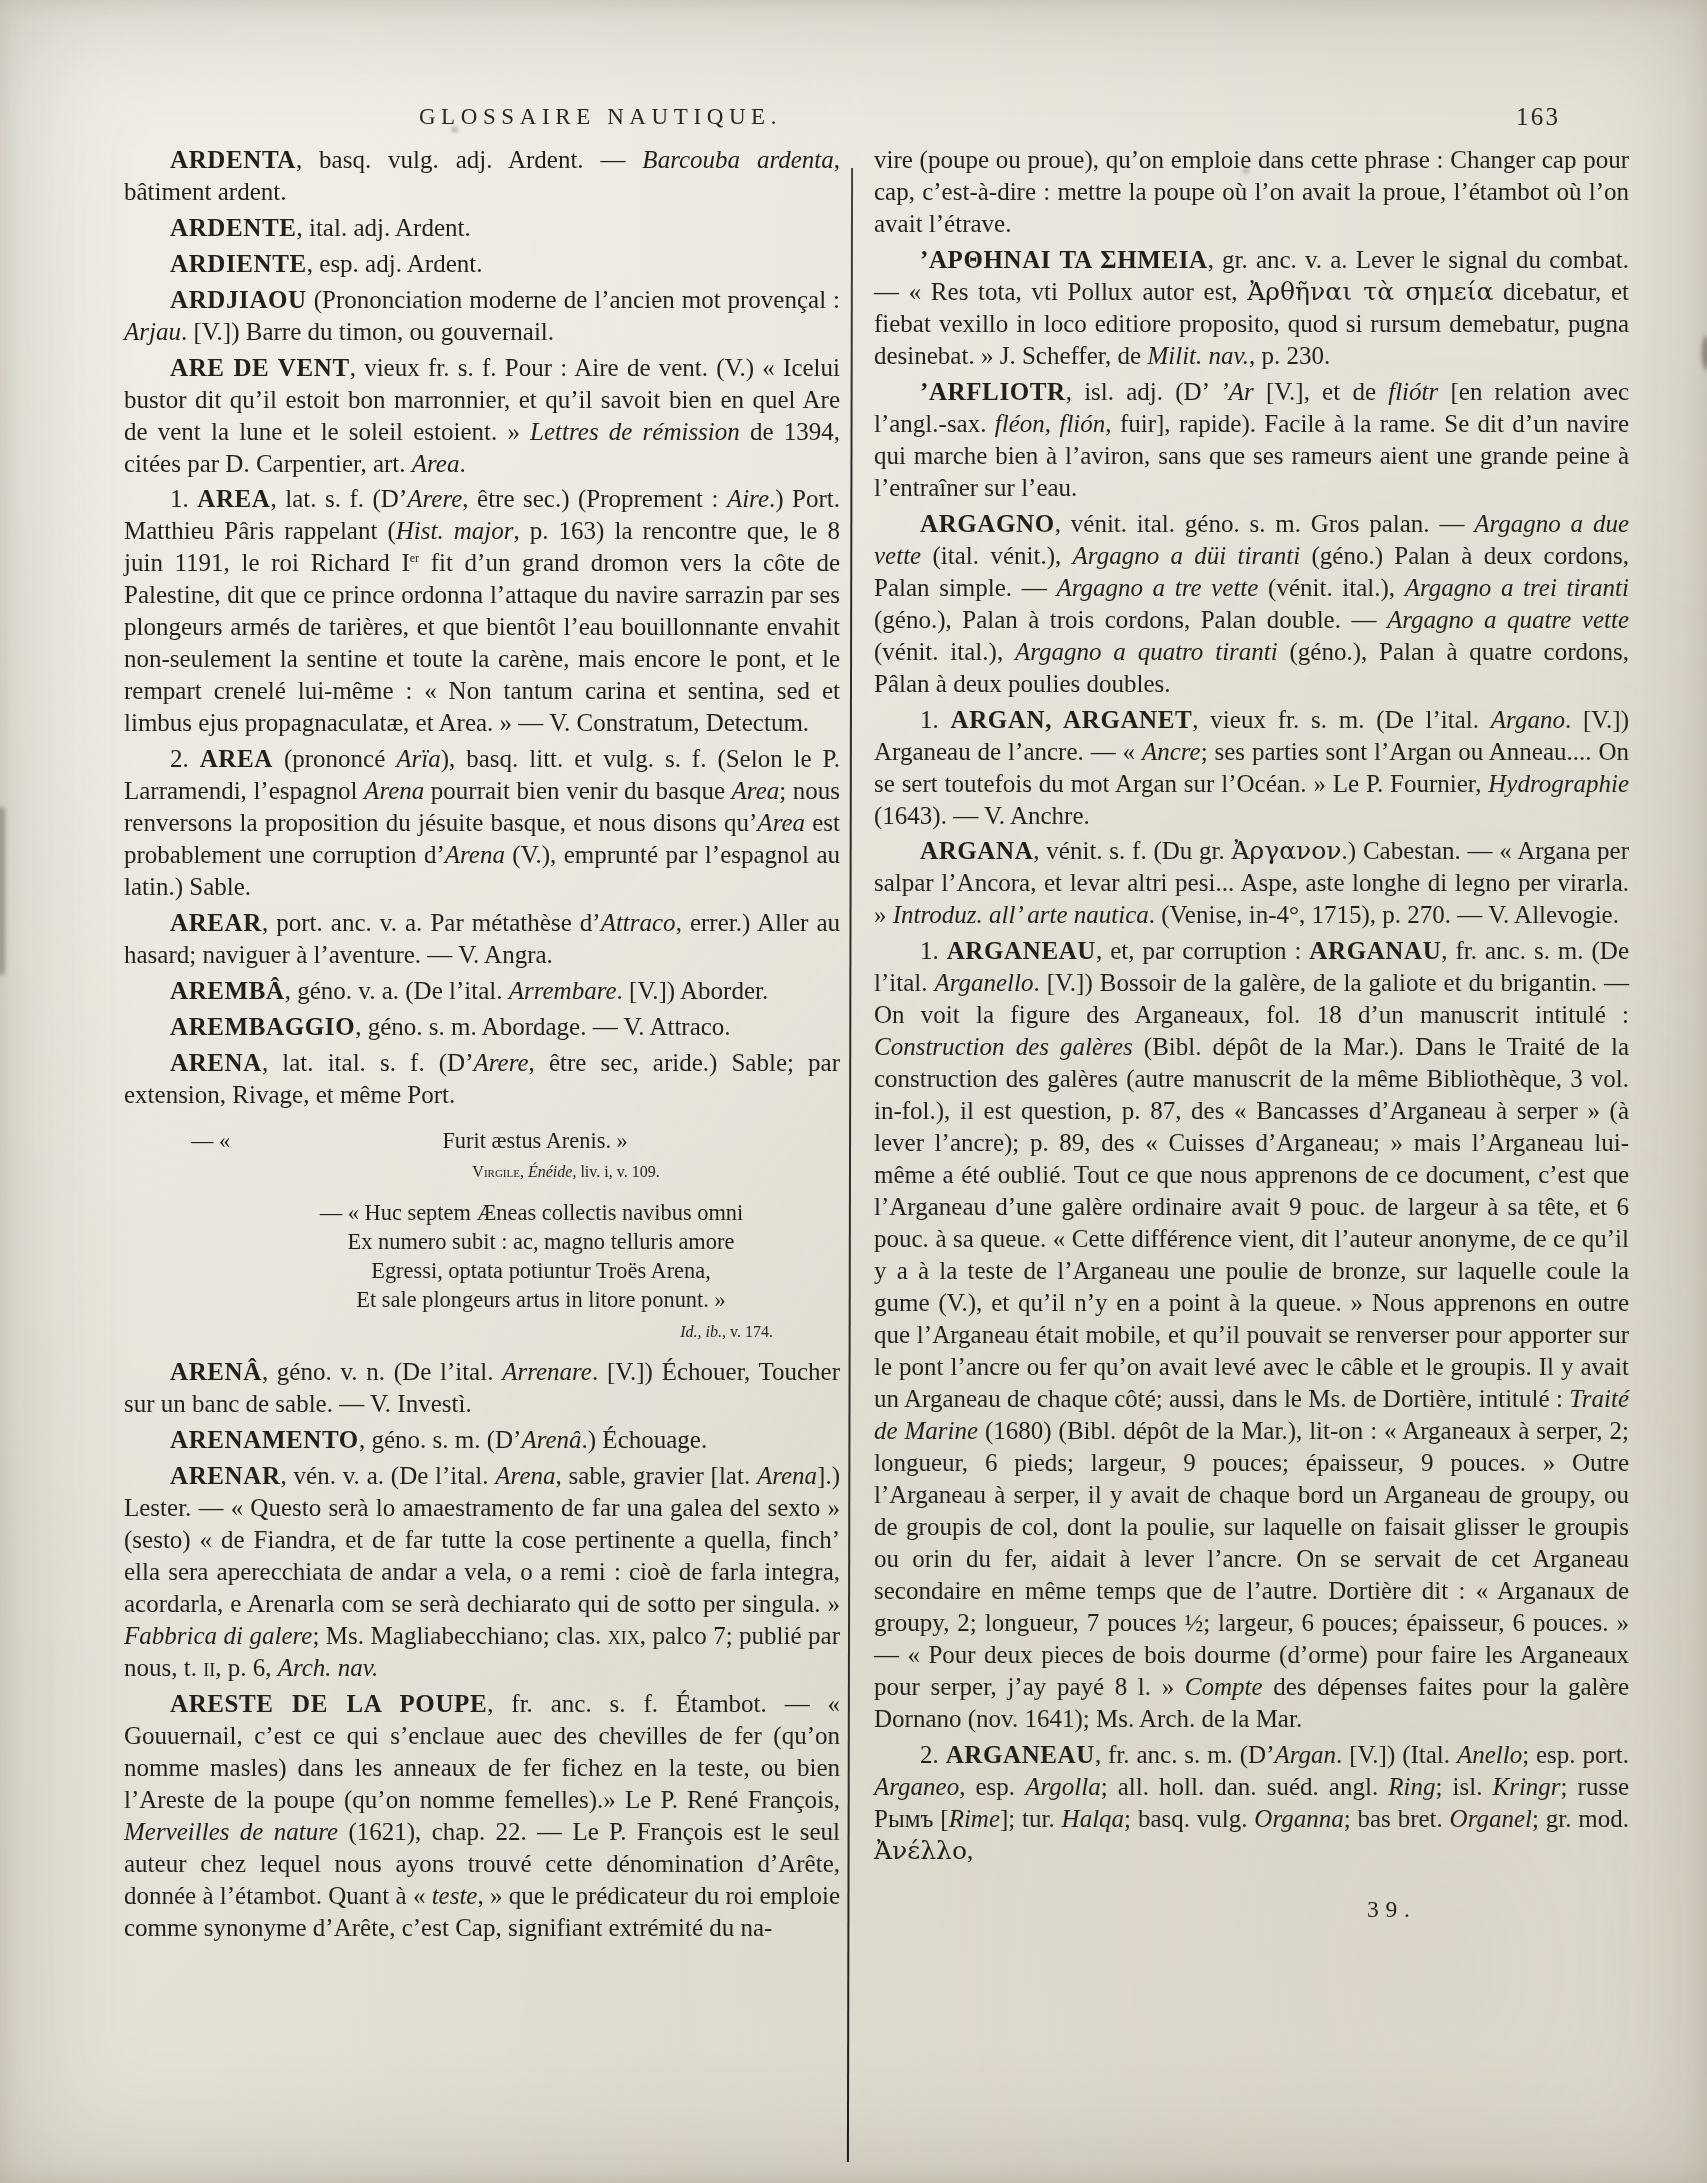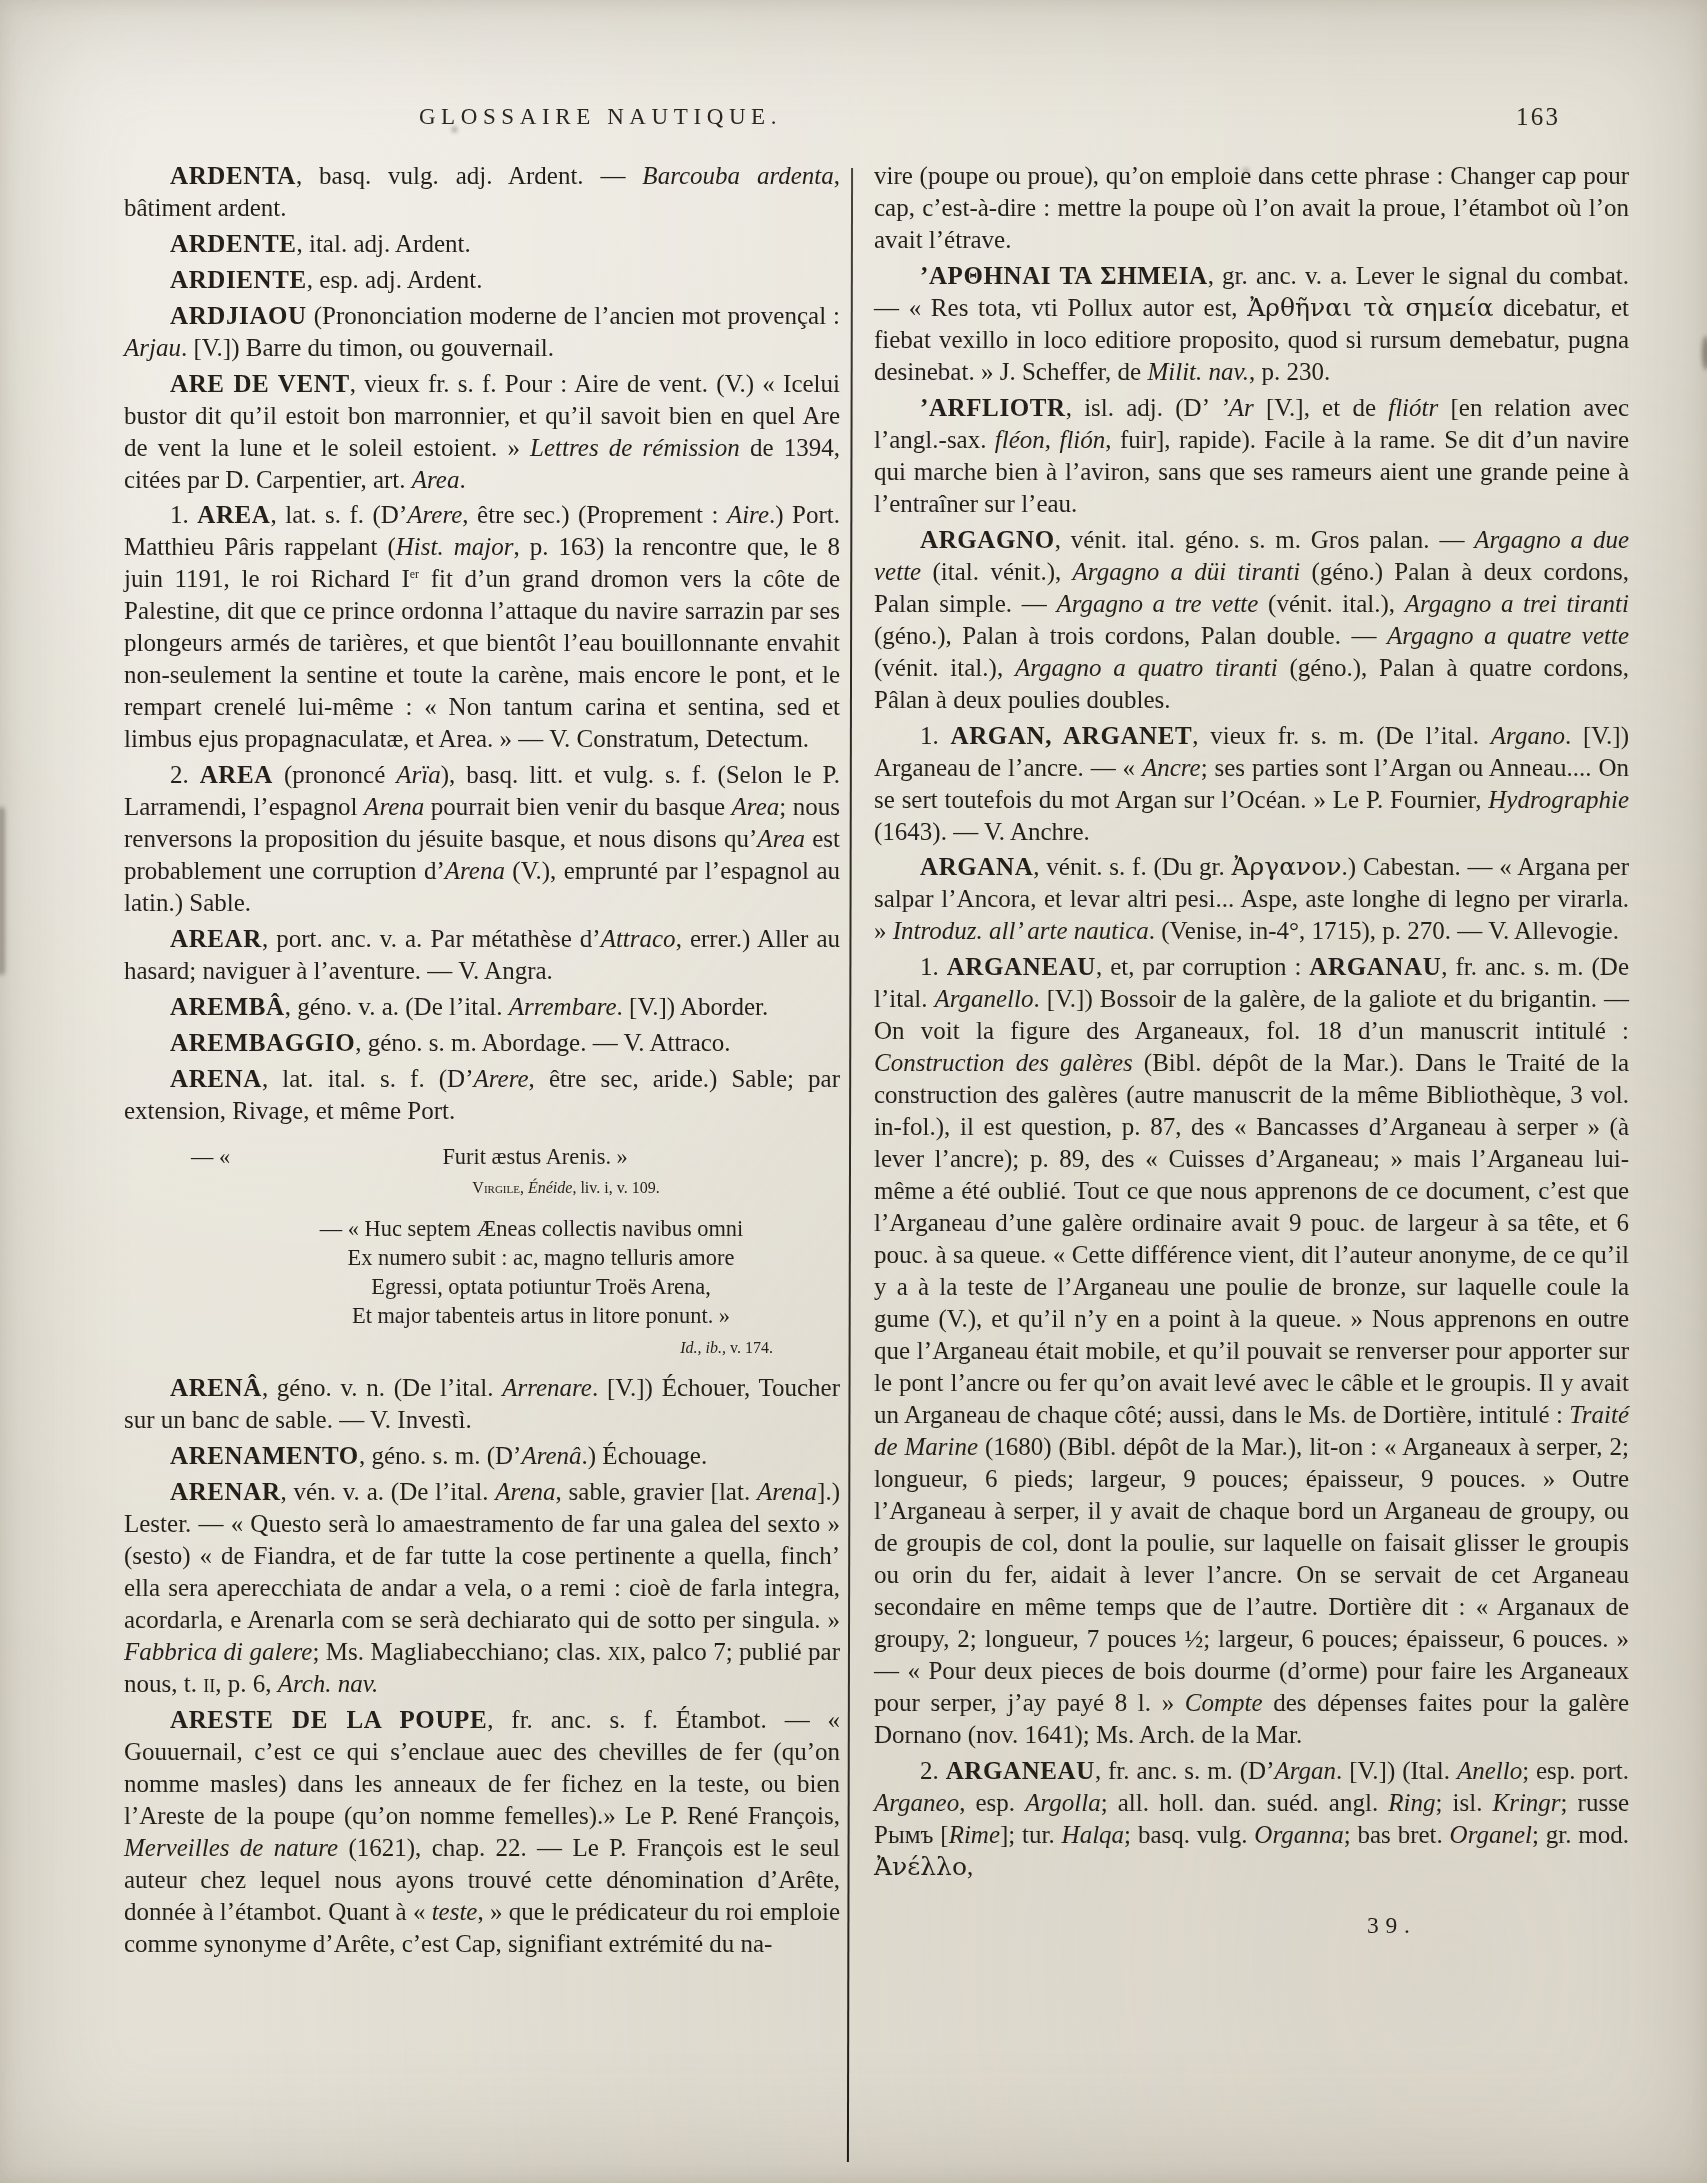--- a/index.html
+++ b/index.html
@@ -17,21 +17,21 @@
   .artifact{position:absolute;background:#3a332b;border-radius:50%;filter:blur(2.2px);opacity:.55;}
   .a1{left:-2.2px;top:807px;width:6.7px;height:168px;border-radius:4.5px;opacity:.35;}
   .a2{left:1702px;top:336px;width:7.8px;height:34px;opacity:.45;}
   .a3{left:452px;top:127px;width:5px;height:5px;opacity:.5;}
   .a4{left:1243px;top:168px;width:5.6px;height:4.5px;opacity:.35;}
 
   .pageheader{position:absolute;top:104px;left:0;width:1177px;text-align:center;
     font-size:23px;letter-spacing:5.6px;color:#2b2620;margin-left:12px;}
   .pagenum{position:absolute;top:103px;left:1516px;font-size:25px;letter-spacing:2.2px;color:#2b2620;}
 
-  .col{position:absolute;top:160px;text-align:justify;font-size:25px;line-height:32px;}
+  .col{position:absolute;top:144px;text-align:justify;font-size:25px;line-height:32px;}
   .col-left{left:124px;width:716px;}
   .col-right{left:874px;width:755px;}
   .divider{position:absolute;top:168px;left:849px;width:2.2px;height:1994px;
     background:linear-gradient(#4a443b,#2e2a24 15%,#332e27 80%,#1d1a15);transform:rotate(.12deg);}
 
   p.entry{margin:0 0 3.9px 0;text-indent:46px;}
   p.cont{margin:0 0 3.9px 0;text-indent:0;}
   .hw{font-weight:bold;letter-spacing:0.6px;}
   em{font-style:italic;}
   sup{font-size:12px;line-height:0;}
@@ -77,21 +77,21 @@
     <p class="entry"><span class="hw">ARENA</span>, lat. ital. s. f. (D’<em>Arere</em>, être sec, aride.) Sable; par extension, Rivage, et même Port.</p>
     <div class="qline">
       <span class="lead">— «</span>
       <span class="qcenter">Furit æstus Arenis. »</span>
     </div>
     <div class="attr attr-center"><span class="sc">Virgile</span>, <em>Énéide</em>, liv. i, v. 109.</div>
     <div class="verse">
       <div class="vline">— « Huc septem Æneas collectis navibus omni</div>
       <div class="vline">Ex numero subit : ac, magno telluris amore</div>
       <div class="vline">Egressi, optata potiuntur Troës Arena,</div>
-      <div class="vline">Et major tabenteis artus in litore ponunt. »</div>
+      <div class="vline">Et sale plongeurs artus in litore ponunt. »</div>
     </div>
     <div class="attr attr-right"><em>Id., ib.,</em> v. 174.</div>
     <p class="entry"><span class="hw">ARENÂ</span>, géno. v. n. (De l’ital. <em>Arrenare</em>. [V.]) Échouer, Toucher sur un banc de sable. — V. Investì.</p>
     <p class="entry"><span class="hw">ARENAMENTO</span>, géno. s. m. (D’<em>Arenâ</em>.) Échouage.</p>
     <p class="entry"><span class="hw">ARENAR</span>, vén. v. a. (De l’ital. <em>Arena</em>, sable, gravier [lat. <em>Arena</em>].) Lester. — « Questo serà lo amaestramento de far una galea del sexto » (sesto) « de Fiandra, et de far tutte la cose pertinente a quella, finch’ ella sera aperecchiata de andar a vela, o a remi : cioè de farla integra, acordarla, e Arenarla com se serà dechiarato qui de sotto per singula. » <em>Fabbrica di galere</em>; Ms. Magliabecchiano; clas. <span class="sc">xix</span>, palco 7; publié par nous, t. <span class="sc">ii</span>, p. 6, <em>Arch. nav.</em></p>
     <p class="entry"><span class="hw">ARESTE DE LA POUPE</span>, fr. anc. s. f. Étambot. — « Gouuernail, c’est ce qui s’enclaue auec des chevilles de fer (qu’on nomme masles) dans les anneaux de fer fichez en la teste, ou bien l’Areste de la poupe (qu’on nomme femelles).» Le P. René François, <em>Merveilles de nature</em> (1621), chap. 22. — Le P. François est le seul auteur chez lequel nous ayons trouvé cette dénomination d’Arête, donnée à l’étambot. Quant à « <em>teste</em>, » que le prédicateur du roi emploie comme synonyme d’Arête, c’est Cap, signifiant extrémité du na-</p>
   </div>
 <div class="col col-right">
     <p class="cont">vire (poupe ou proue), qu’on emploie dans cette phrase : Changer cap pour cap, c’est-à-dire : mettre la poupe où l’on avait la proue, l’étambot où l’on avait l’étrave.</p>
     <p class="entry"><span class="hw">ʼΑΡΘΗΝΑΙ ΤΑ ΣΗΜΕΙΑ</span>, gr. anc. v. a. Lever le signal du combat. — « Res tota, vti Pollux autor est, <span class="gr">Ἀρθῆναι τὰ σημεία</span> dicebatur, et fiebat vexillo in loco editiore proposito, quod si rursum demebatur, pugna desinebat. » J. Scheffer, de <em>Milit. nav.</em>, p. 230.</p>

